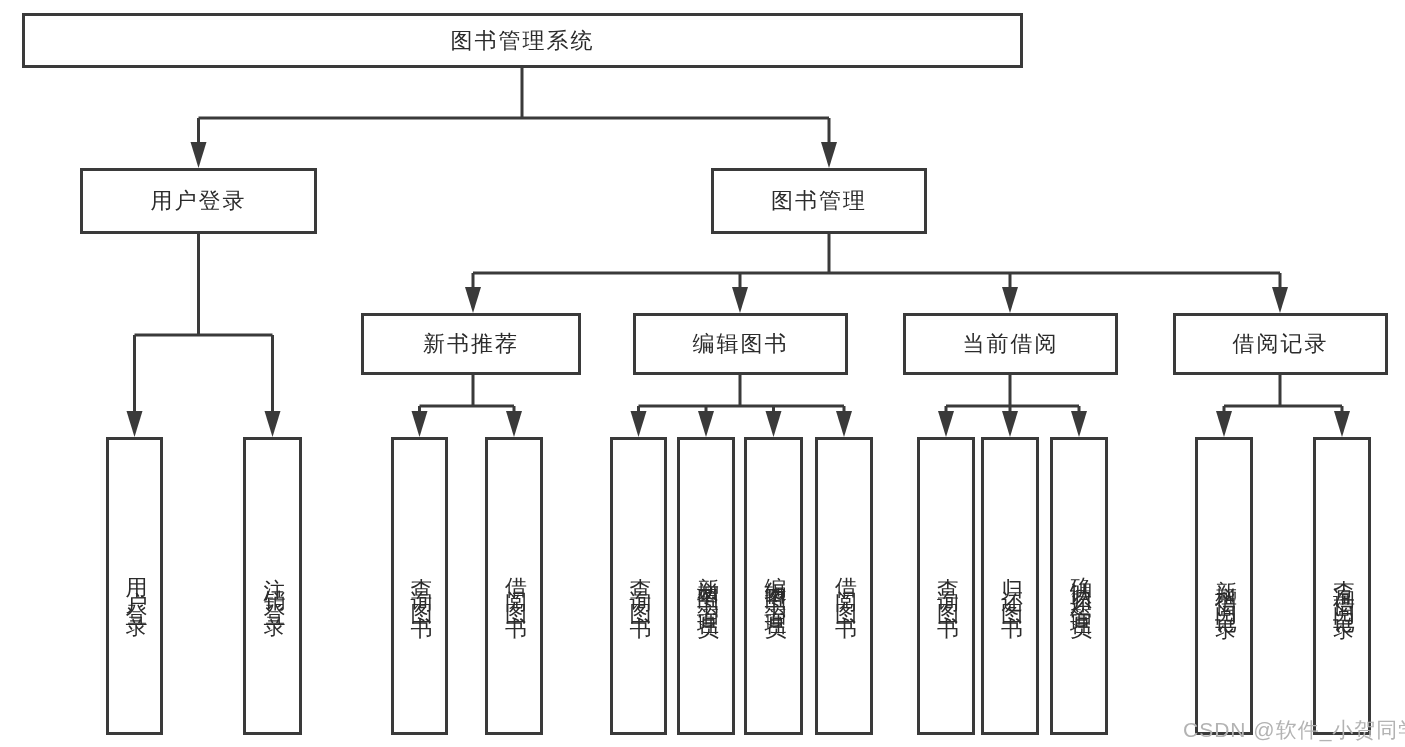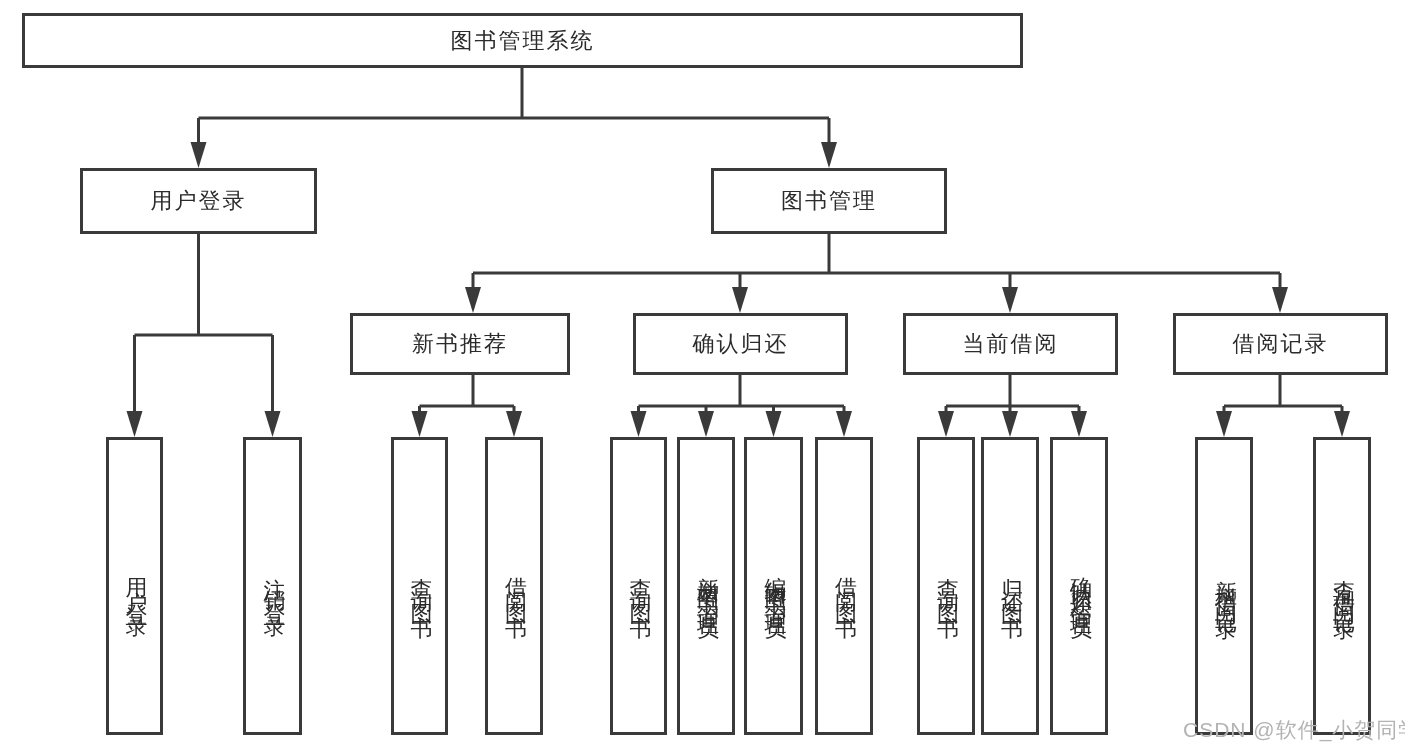--- a/index.html
+++ b/index.html
@@ -71,29 +71,29 @@
     </g>
   </svg>
 
   <div class="node" style="left:22px;top:13px;width:1001px;height:55px;">
     <span class="h-label">图书管理系统</span>
   </div>
 
   <div class="node" style="left:80px;top:168px;width:237px;height:66px;">
     <span class="h-label">用户登录</span>
   </div>
-  <div class="node" style="left:711px;top:168px;width:236px;height:66px;">
+  <div class="node" style="left:711px;top:168px;width:216px;height:66px;">
     <span class="h-label">图书管理</span>
   </div>
 
-  <div class="node" style="left:350px;top:313px;width:220px;height:62px;">
+  <div class="node" style="left:361px;top:313px;width:220px;height:62px;">
     <span class="h-label">新书推荐</span>
   </div>
   <div class="node" style="left:633px;top:313px;width:215px;height:62px;">
-    <span class="h-label">确认归还</span>
+    <span class="h-label">编辑图书</span>
   </div>
   <div class="node" style="left:903px;top:313px;width:215px;height:62px;">
     <span class="h-label">当前借阅</span>
   </div>
   <div class="node" style="left:1173px;top:313px;width:215px;height:62px;">
     <span class="h-label">借阅记录</span>
   </div>
 
   <div class="node" style="left:106px;top:437px;width:57px;height:298px;">
     <span class="v-label s4">用户登录</span>

